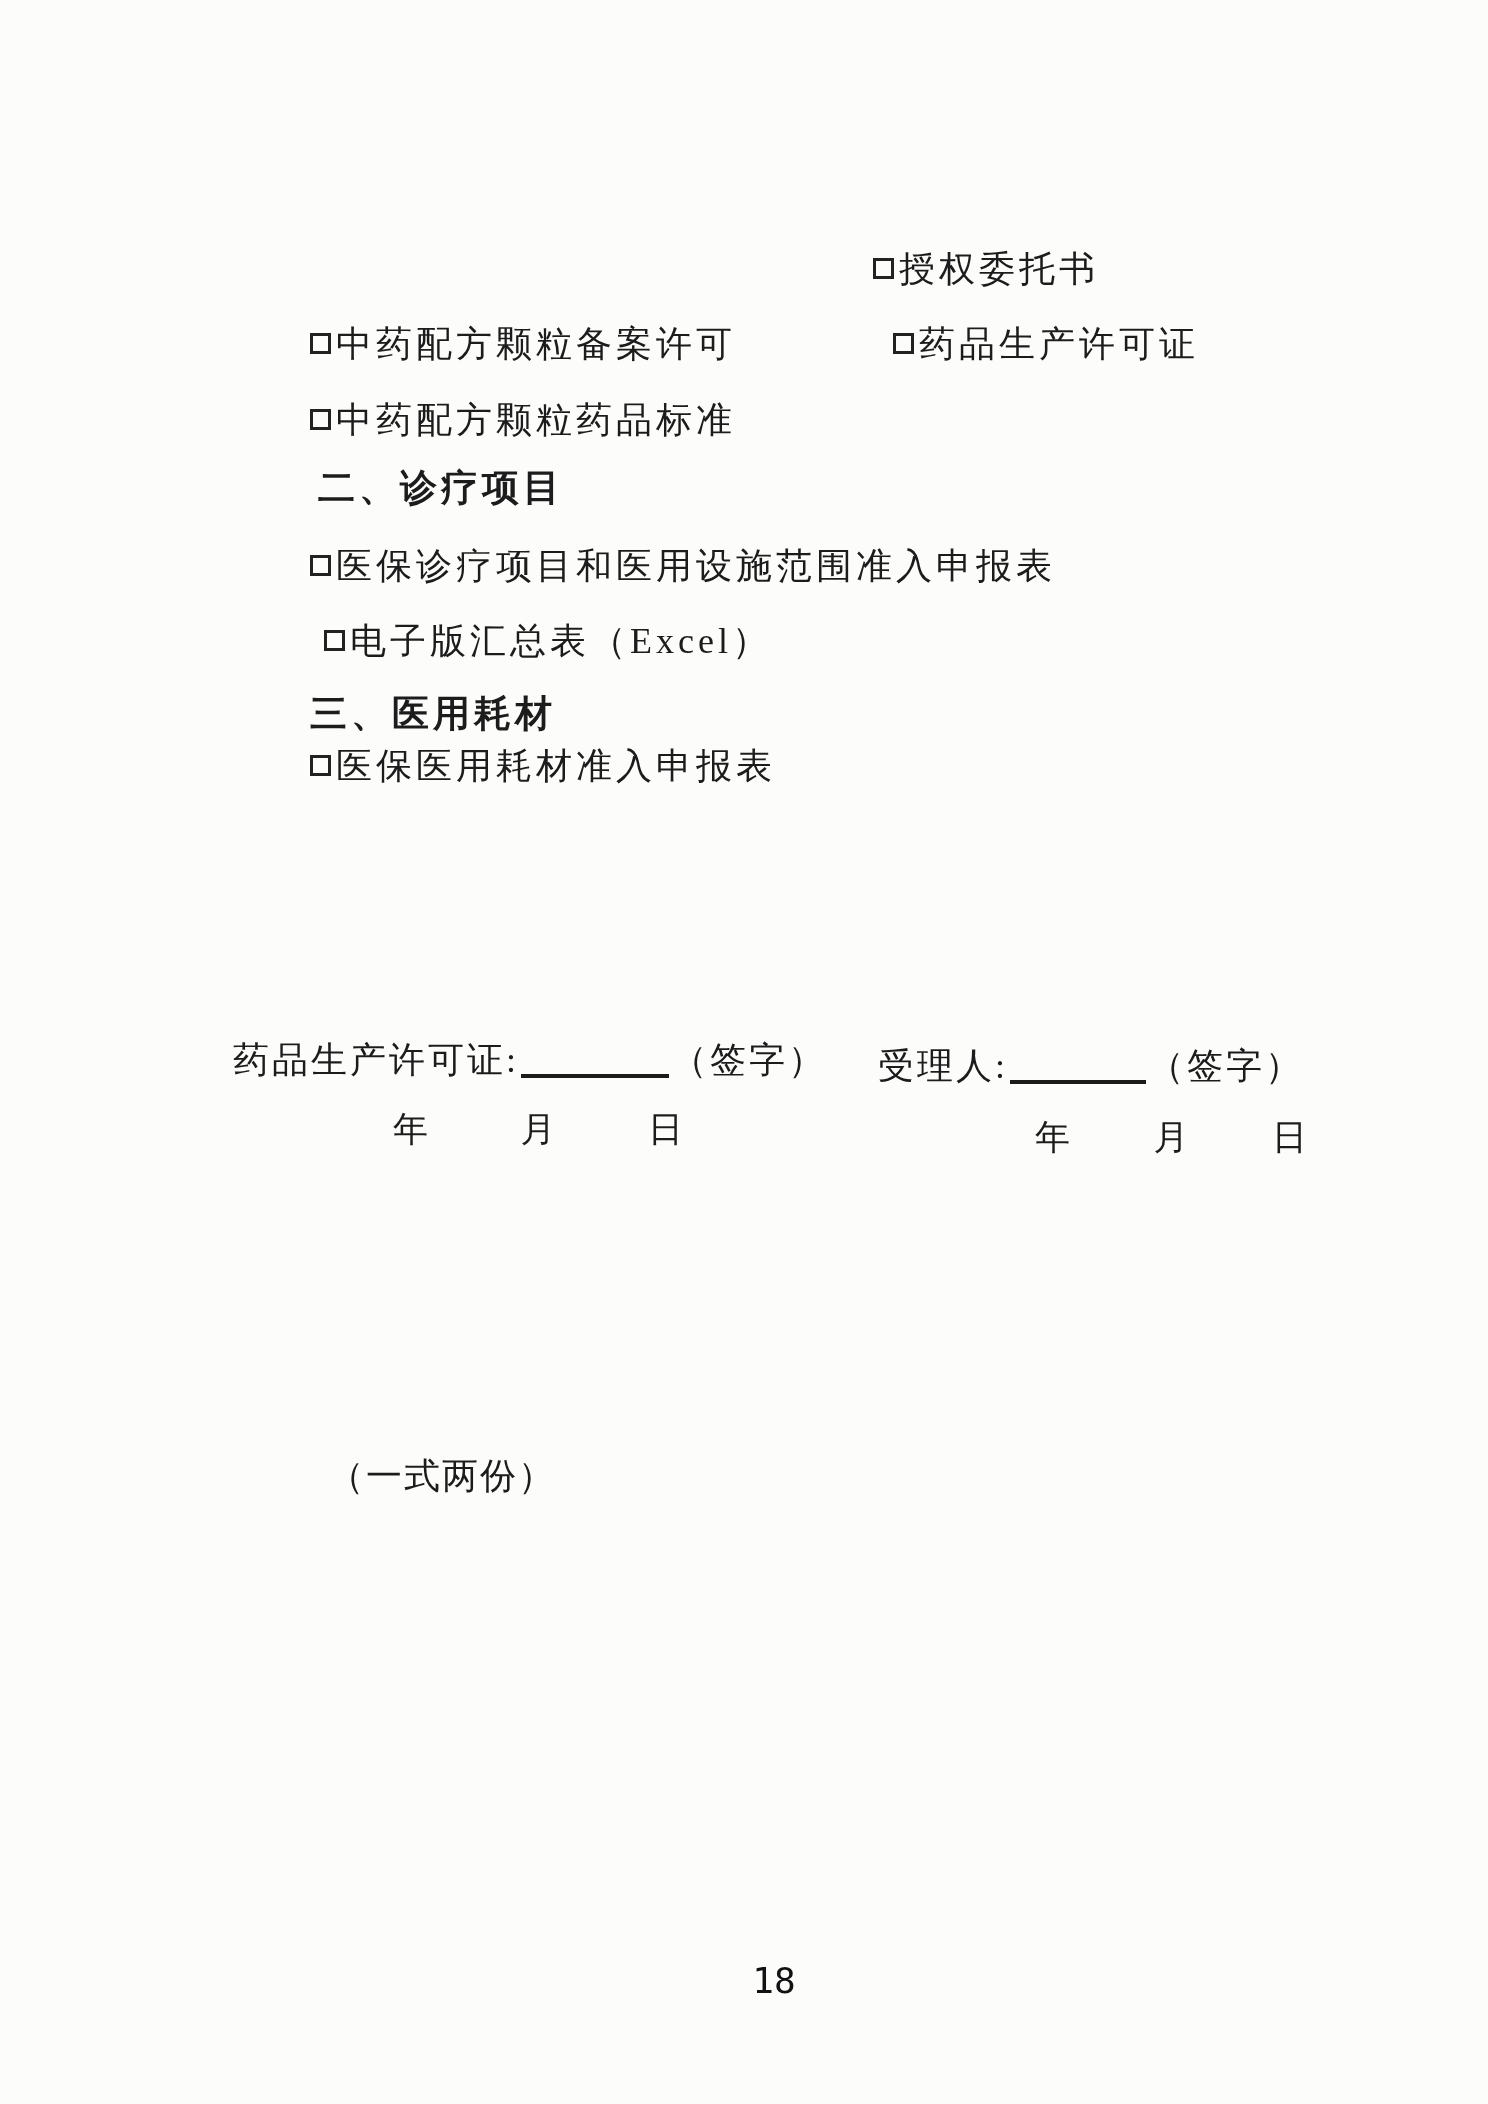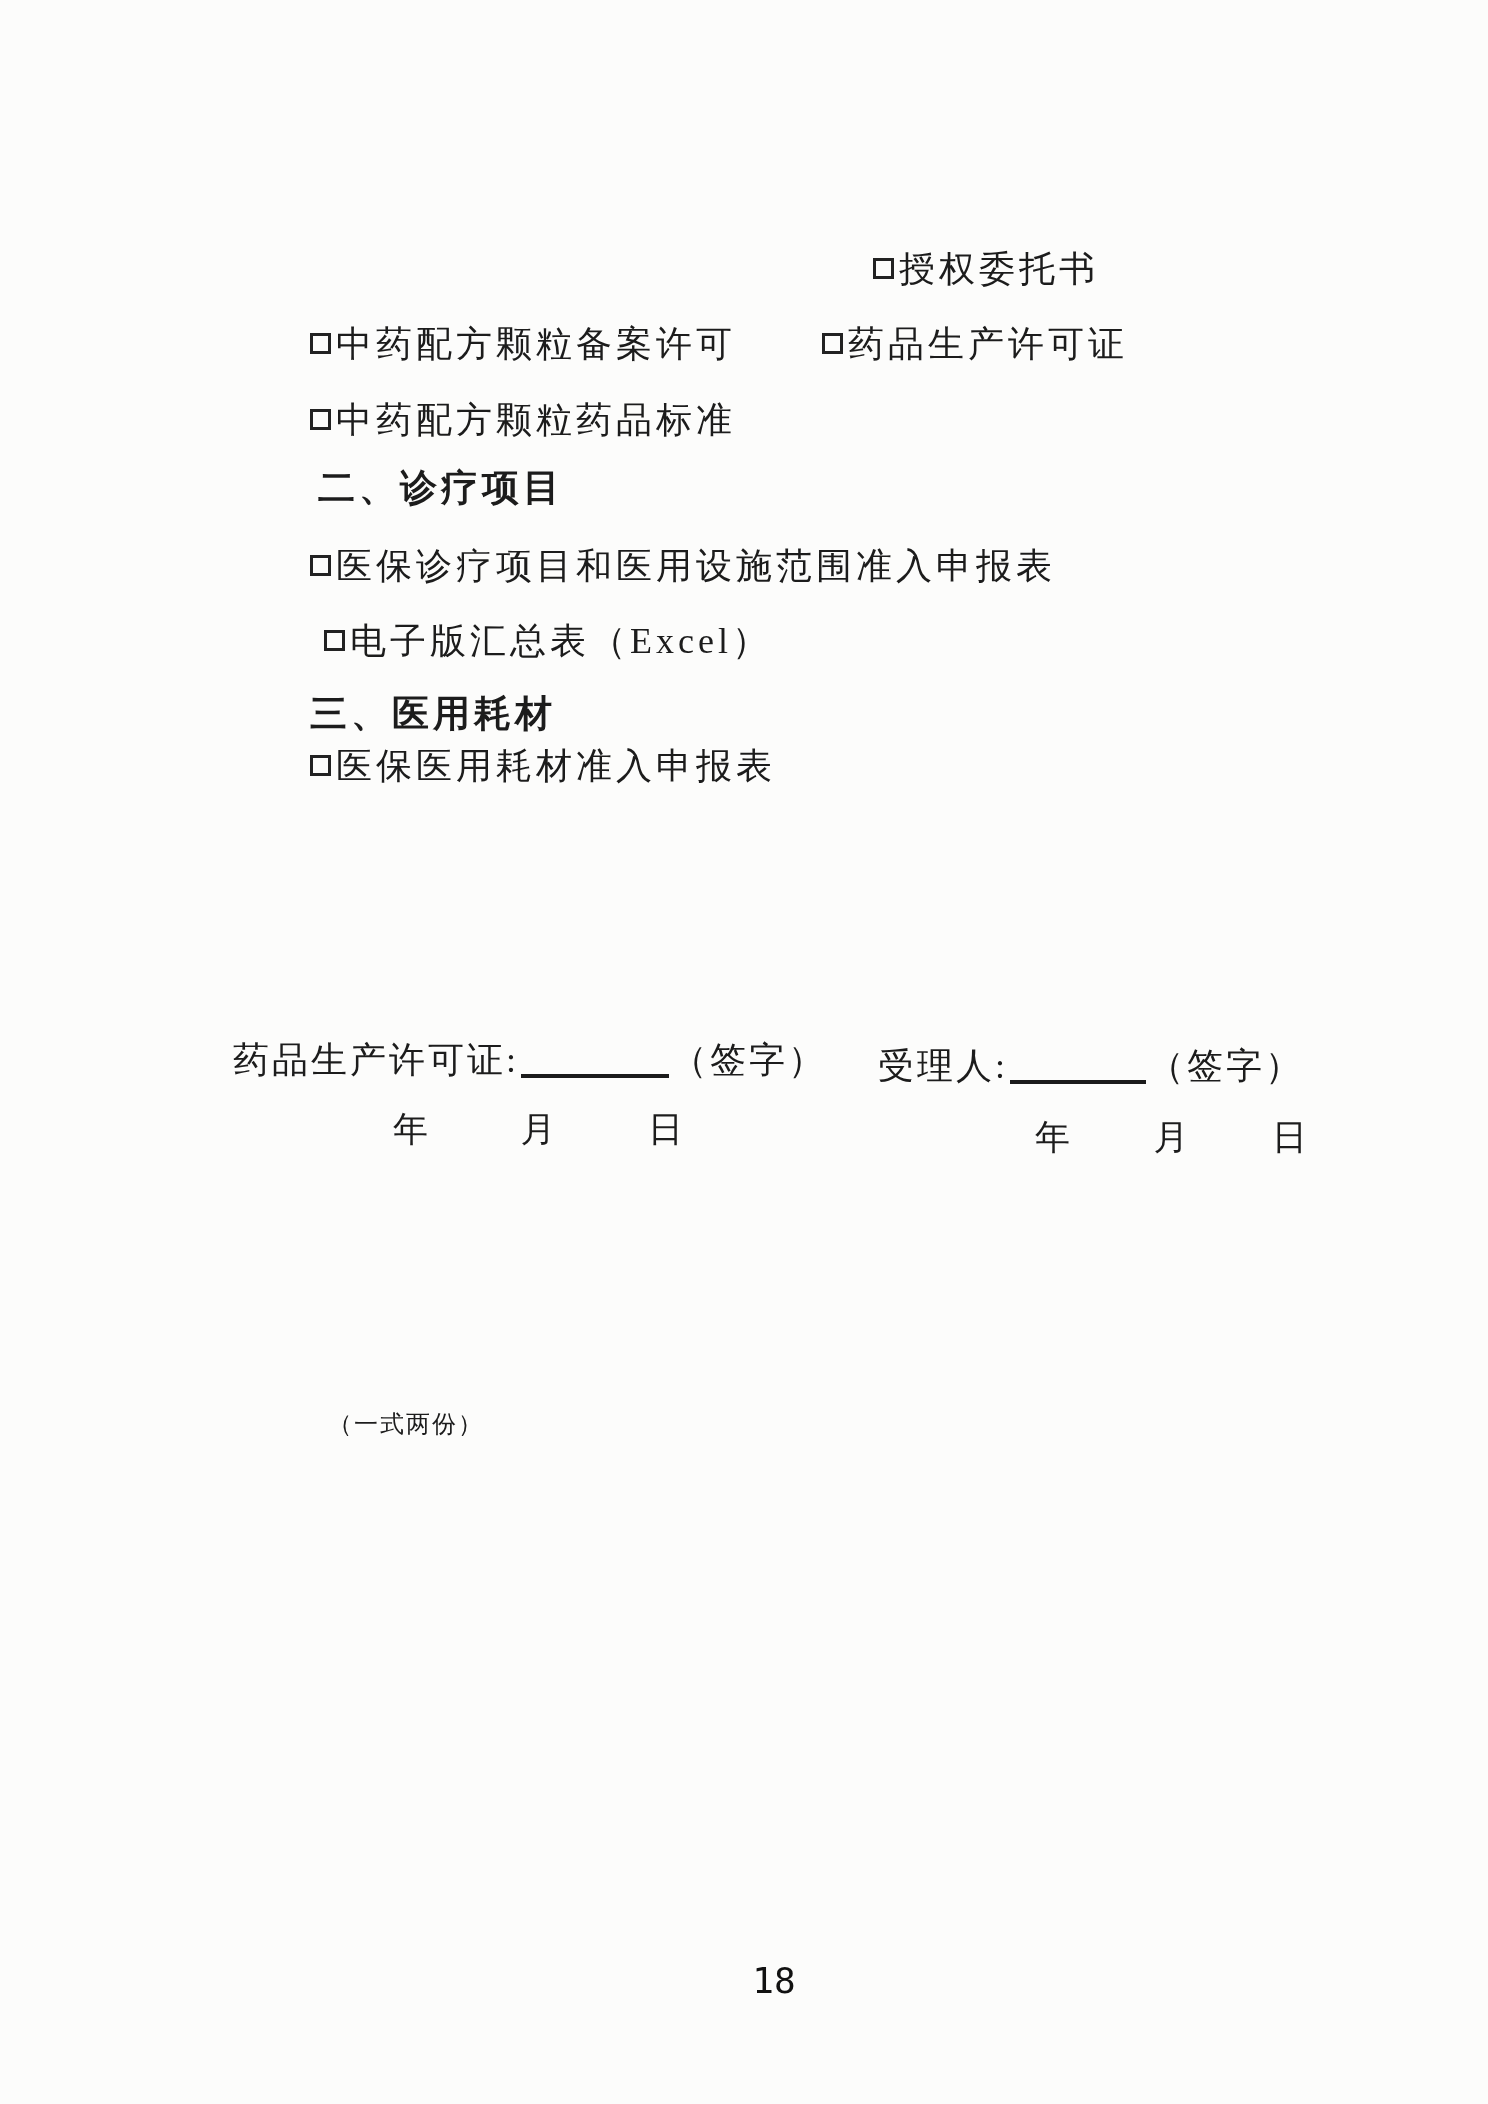--- a/index.html
+++ b/index.html
@@ -60,23 +60,24 @@
   .sig-line.applicant { width: 148px; }
   .sig-line.acceptor { width: 136px; }
   .date-row {
     position: absolute;
     display: flex;
     justify-content: space-between;
     font-size: 35px;
   }
   .copies-note {
     position: absolute;
-    font-size: 24px;
+    font-size: 36px;
     letter-spacing: 2px;
     white-space: nowrap;
+    margin-top: 44px;
   }
   .page-number {
     position: absolute;
     width: 60px;
     text-align: center;
     font-family: "DejaVu Sans Mono", "Liberation Mono", monospace;
     font-size: 36px;
     color: #111;
   }
 </style>
@@ -85,21 +86,21 @@
 
 <div class="page">
 
   <div class="check-item" style="left:873px; top:247px;">
     <span class="checkbox"></span><span>授权委托书</span>
   </div>
 
   <div class="check-item" style="left:310px; top:322px;">
     <span class="checkbox"></span><span>中药配方颗粒备案许可</span>
   </div>
-  <div class="check-item" style="left:822px; top:322px;">
+  <div class="check-item" style="left:893px; top:322px;">
     <span class="checkbox"></span><span>药品生产许可证</span>
   </div>
 
   <div class="check-item" style="left:310px; top:398px;">
     <span class="checkbox"></span><span>中药配方颗粒药品标准</span>
   </div>
 
   <div class="section-heading" style="left:318px; top:466px;font-family:Liberation Serif, serif;">二、诊疗项目</div>
 
   <div class="check-item" style="left:310px; top:544px;">

